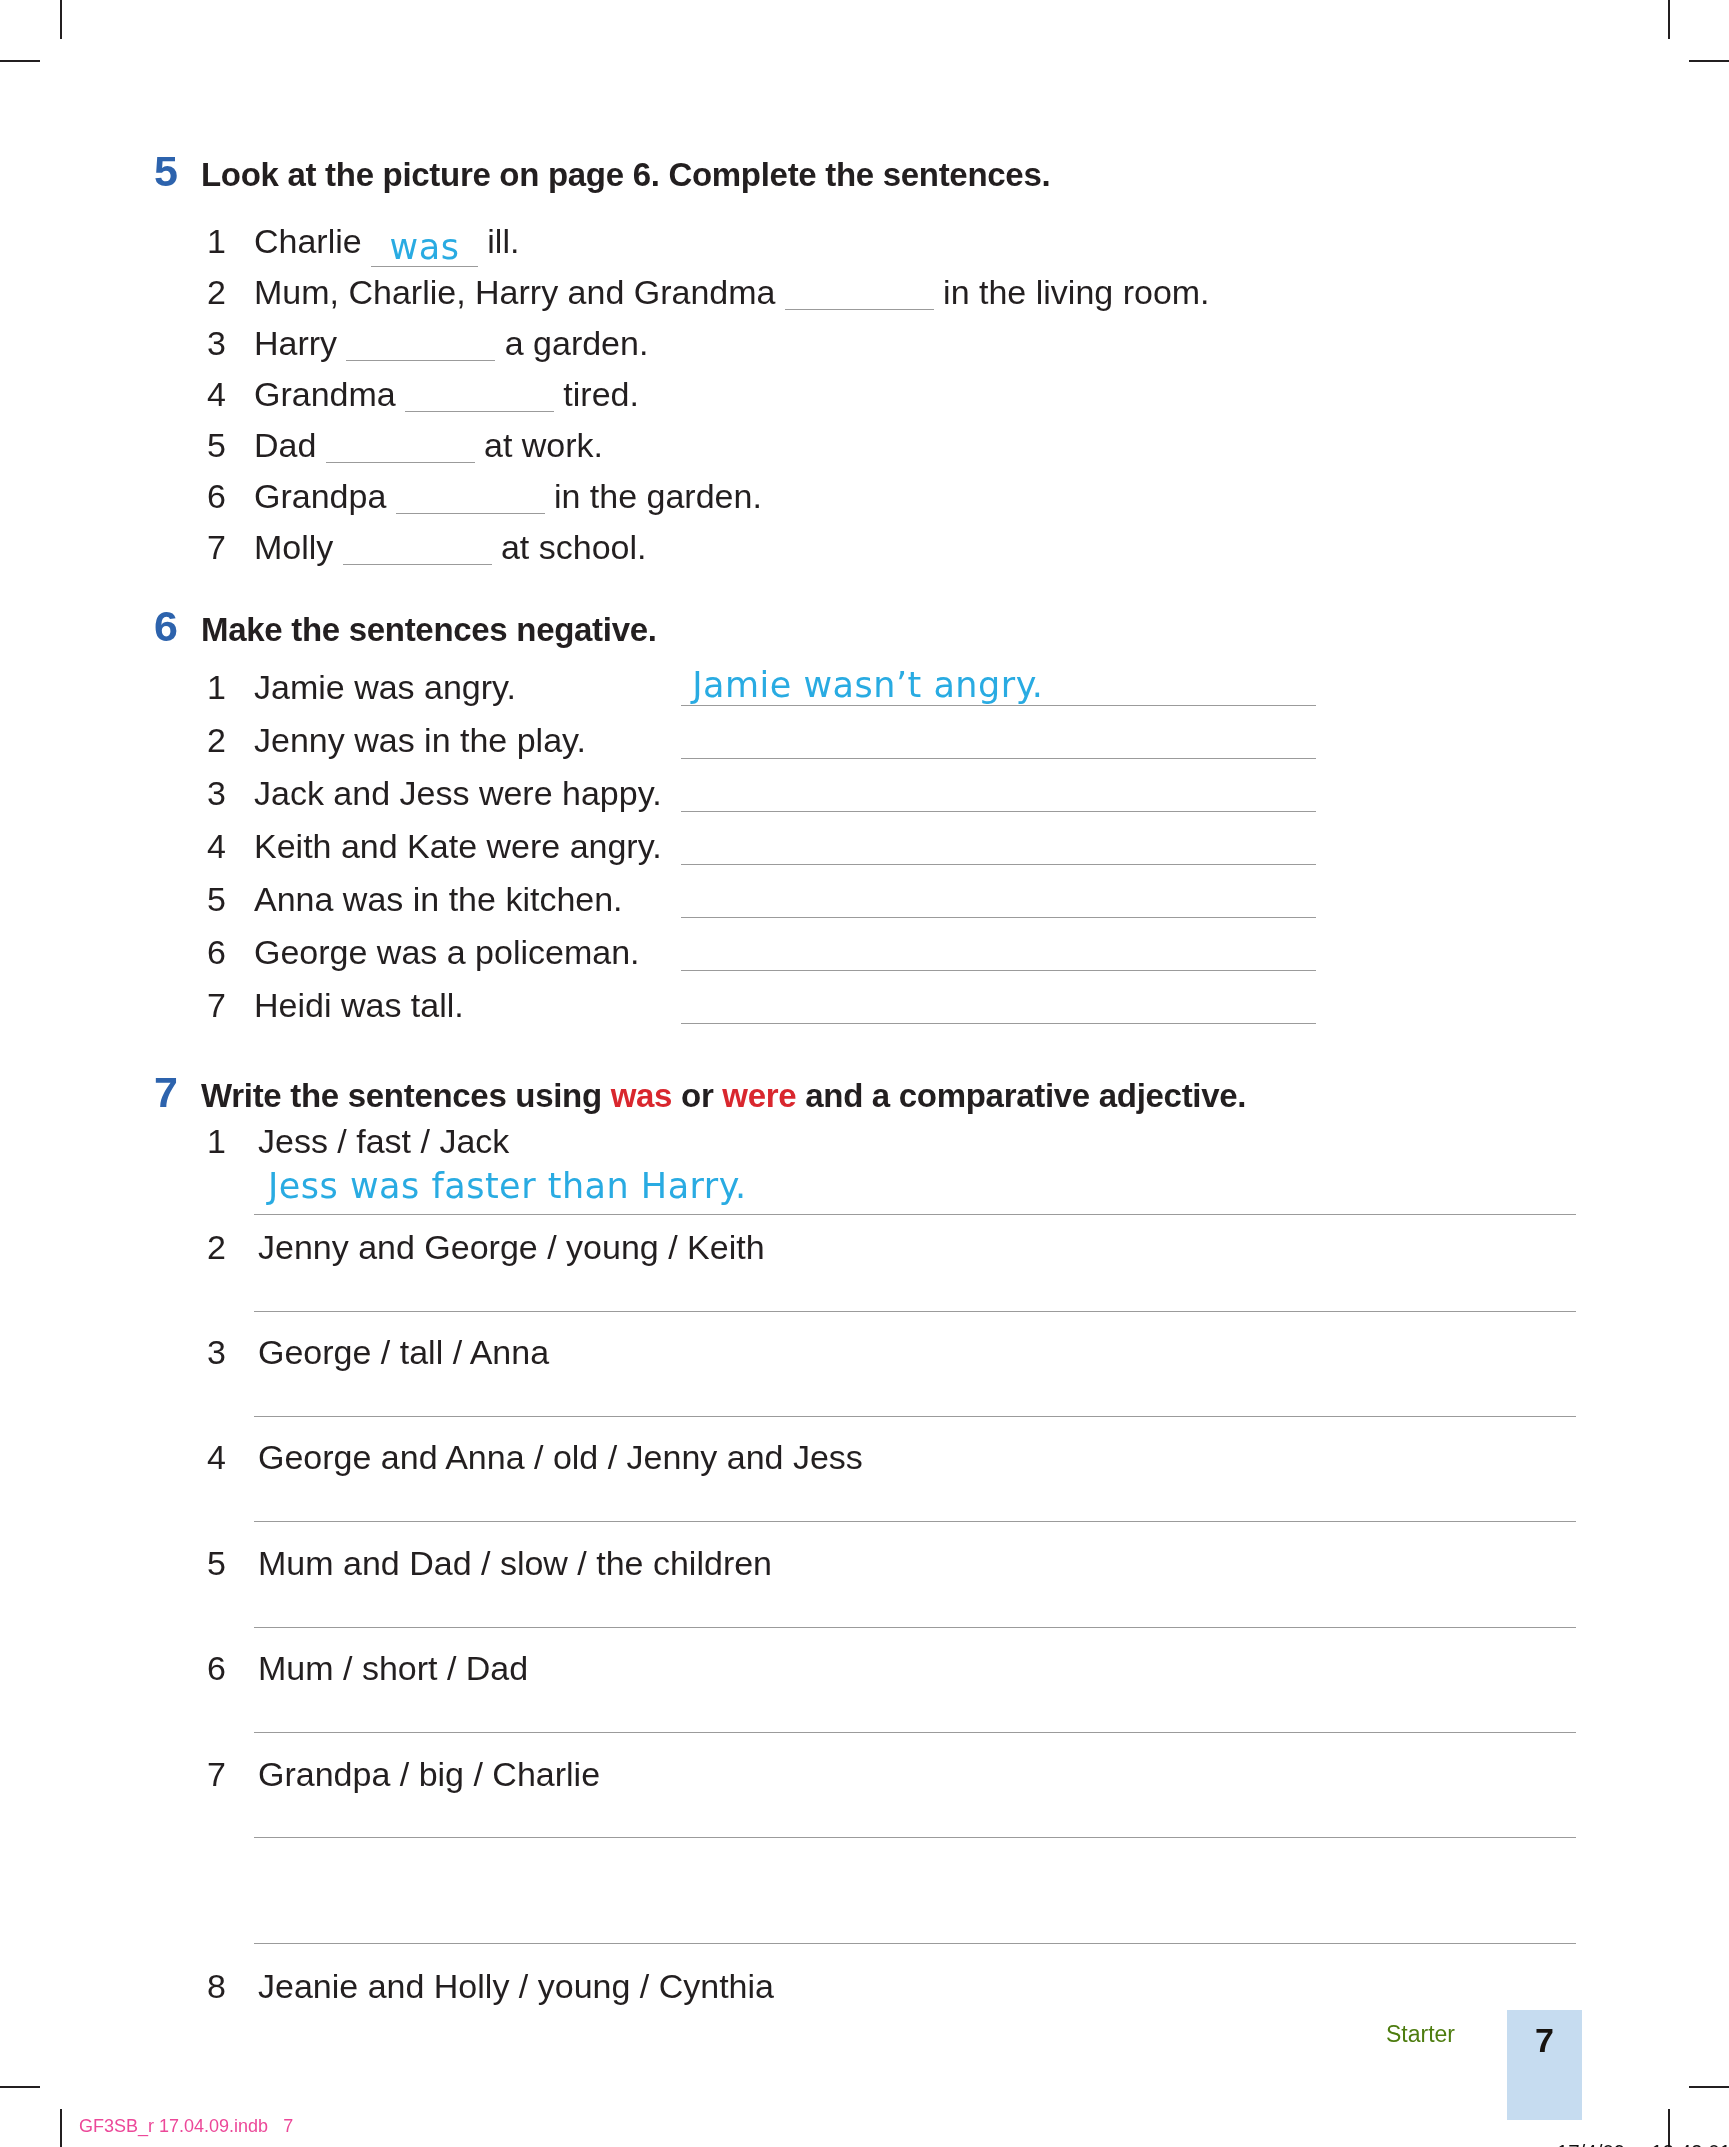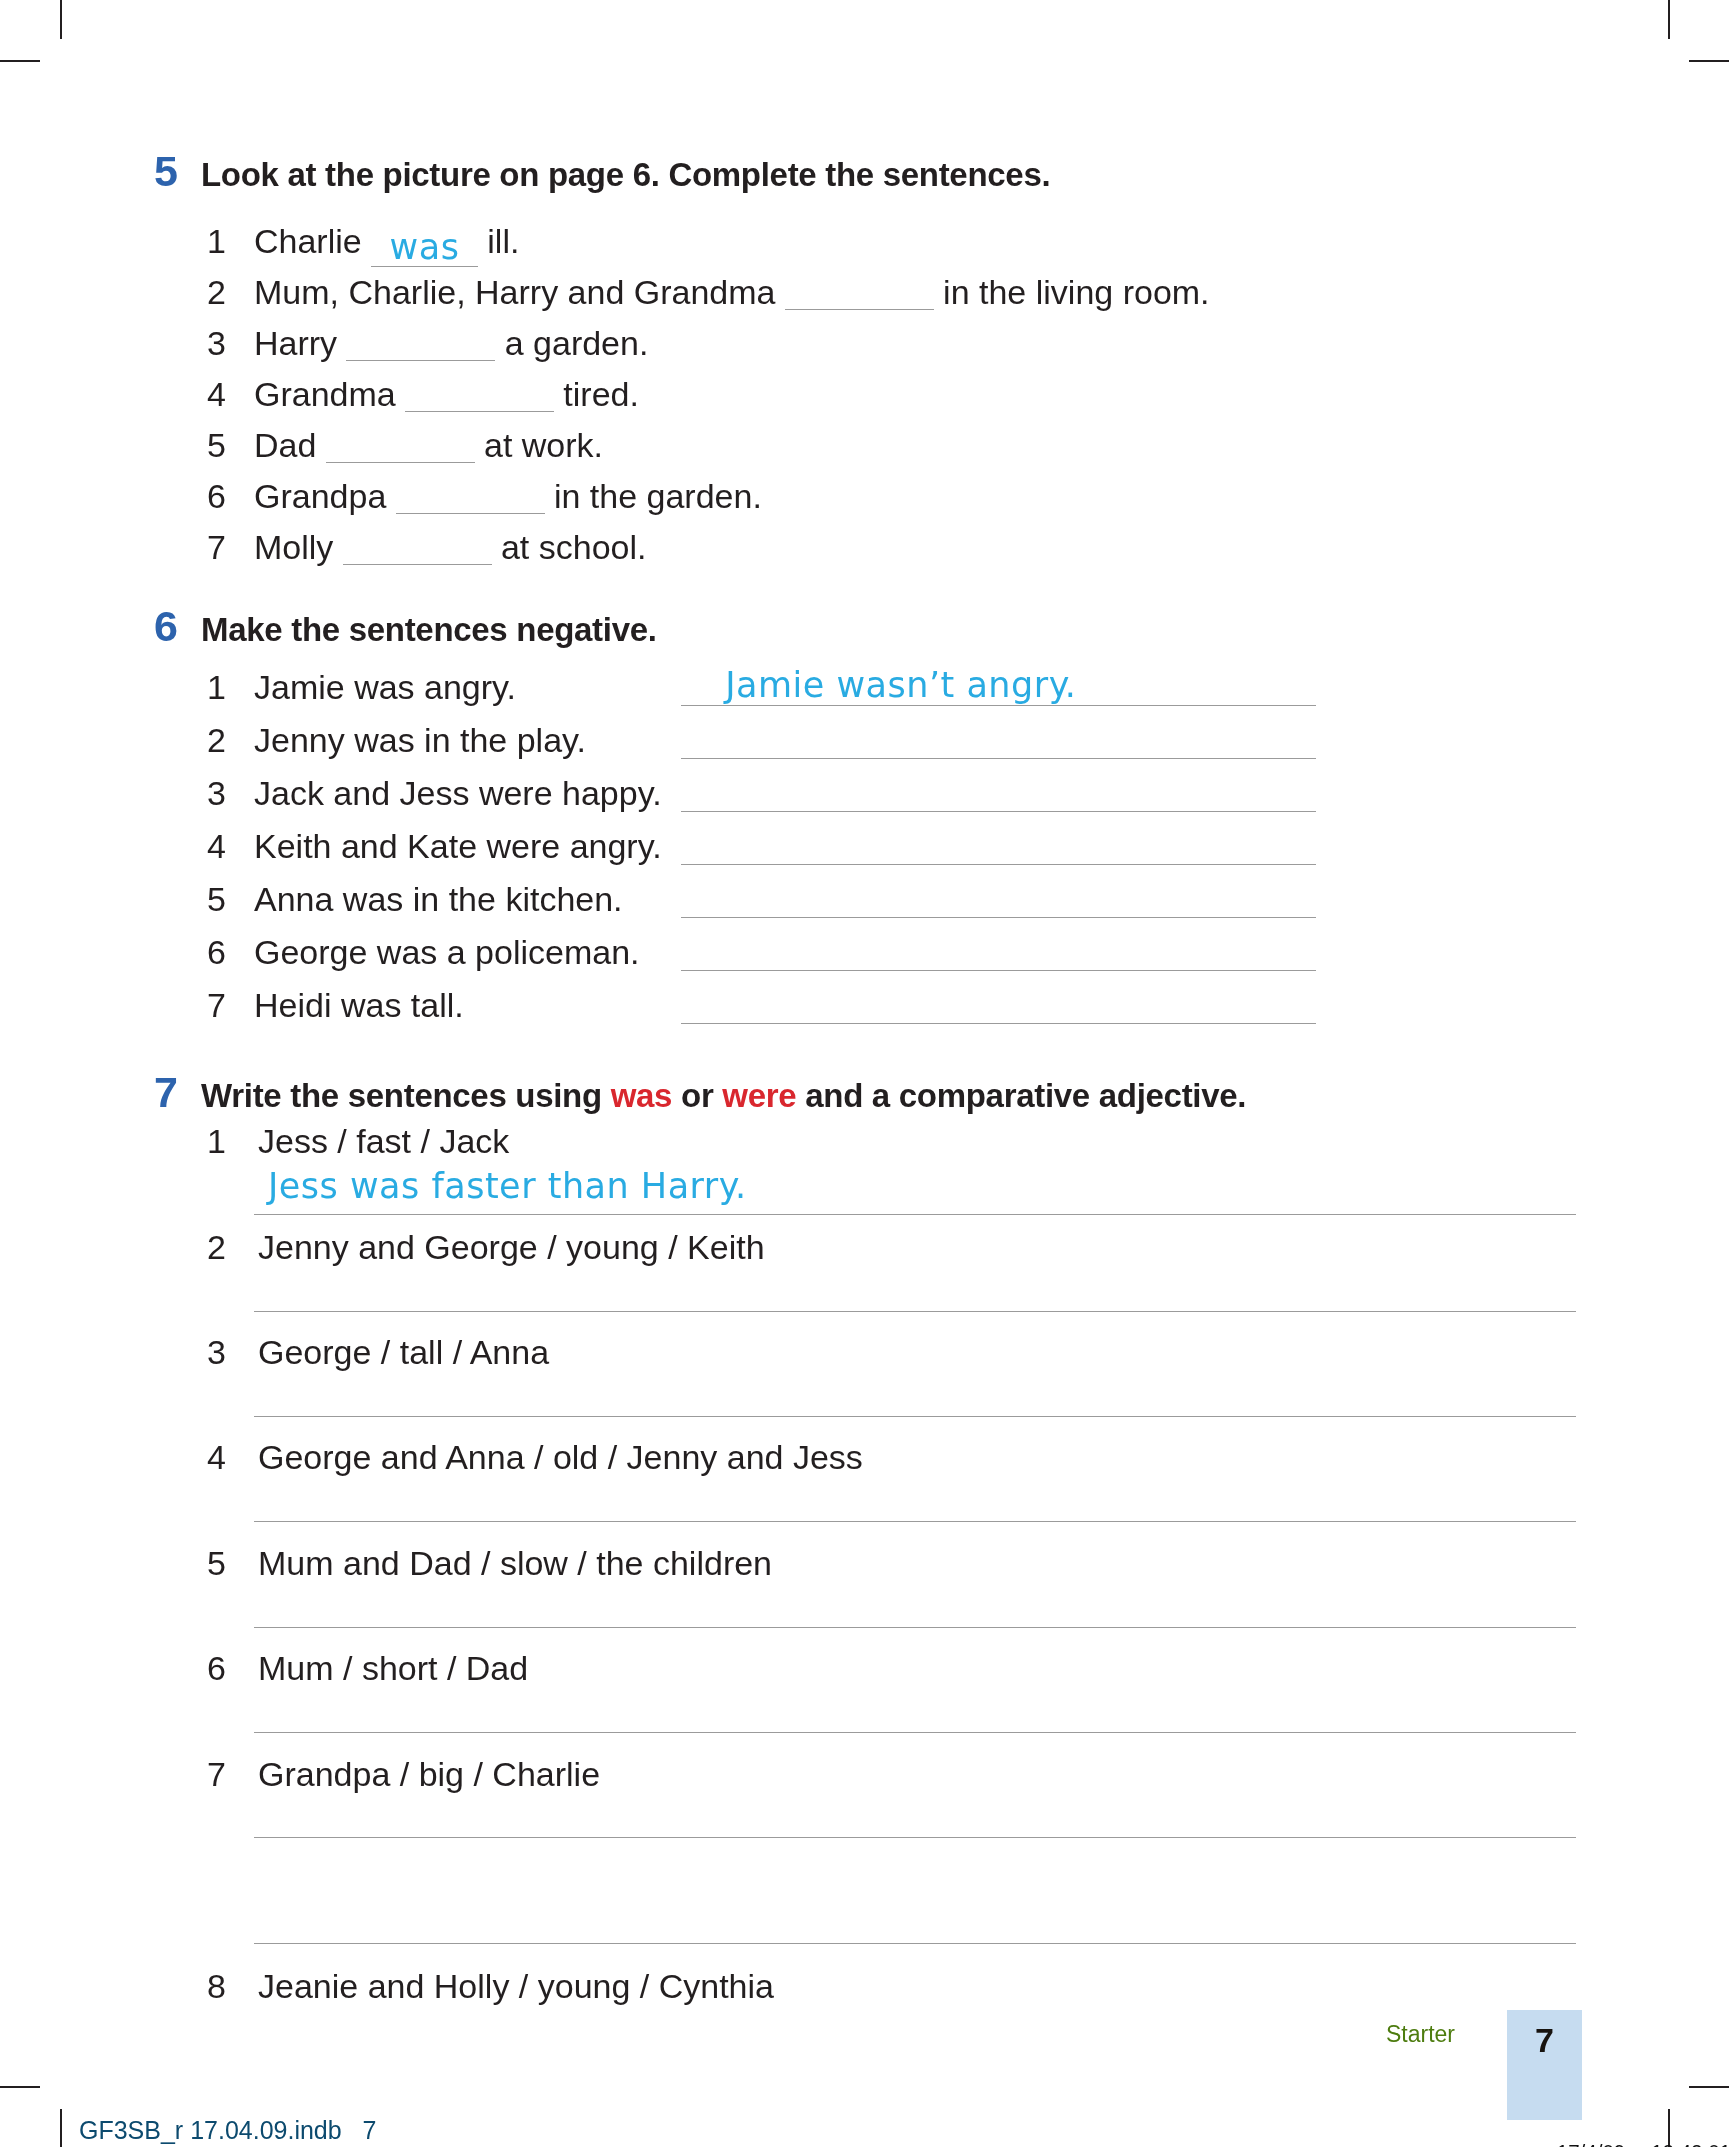--- a/index.html
+++ b/index.html
@@ -35,32 +35,32 @@
   .blank .ans{font-size:35px;}
   
   #ex6-items{position:absolute;left:207px;top:653px;width:1352px;}
   .row6{position:relative;height:53px;line-height:53px;font-size:34px;white-space:nowrap;}
   .row6 .n{display:inline-block;width:47px;position:relative;top:7.5px;}
   .row6 .sent{position:relative;top:7.5px;}
   .row6 .acell{
     position:absolute;left:474px;top:0;width:635px;height:52px;
     border-bottom:1.9px solid #9b9b9b;
   }
-  .row6 .acell .ans6{position:absolute;left:11.2px;bottom:1.9px;font-size:35px;line-height:1;margin-left:33px;}
+  .row6 .acell .ans6{position:absolute;left:11.2px;bottom:1.9px;font-size:35px;line-height:1;}
   
   #ex7-layer{position:absolute;left:0;top:0;width:1513px;height:2148px;}
   .item7{position:absolute;left:207px;font-size:34px;line-height:41px;white-space:nowrap;}
   .item7 .n{display:inline-block;width:51px;}
   .ans7{position:absolute;left:268px;font-size:35px;line-height:41px;white-space:nowrap;}
   .rule7{position:absolute;left:254px;width:1322px;height:0;border-top:1.9px solid #9b9b9b;}
   
   #starter-label{position:absolute;left:1386px;top:2021px;font-size:23px;color:#4d7c0f;}
   #page-tab{position:absolute;left:1507px;top:2010px;width:75px;height:110px;background:#c6dcf0;}
   #page-tab .pnum{display:block;text-align:center;padding-top:11.2px;font-weight:bold;font-size:34px;color:#17130f;}
-  #print-left{position:absolute;left:79px;top:2116px;font-size:25px;color:#0c4a6e;white-space:pre;}
+  #print-left{position:absolute;left:79px;top:2116px;font-size:18px;color:#ec4899;white-space:pre;}
   #print-right{position:absolute;left:1534px;top:2116px;font-size:20.5px;color:#111;white-space:pre;}
   #print-right .time{margin-left:26px;}
 </style>
 </head>
 <body>
 
 <div id="page">
 
   <div class="crop" style="left:60px;top:0;width:1.9px;height:39px;"></div>
   <div class="crop" style="left:0;top:60px;width:40px;height:1.9px;"></div>

